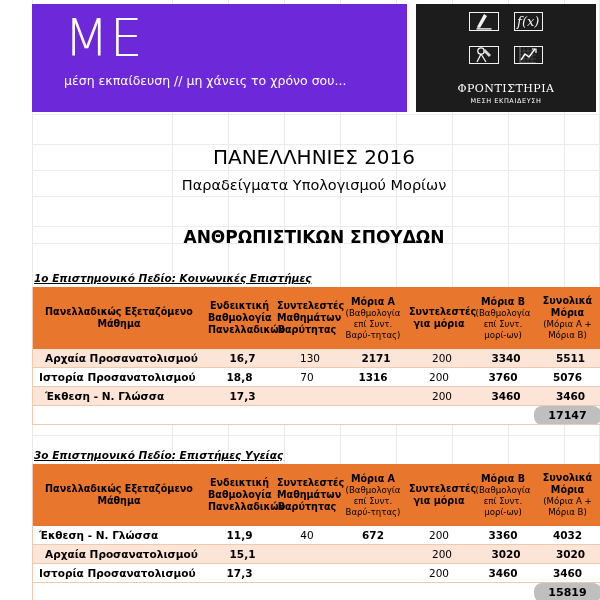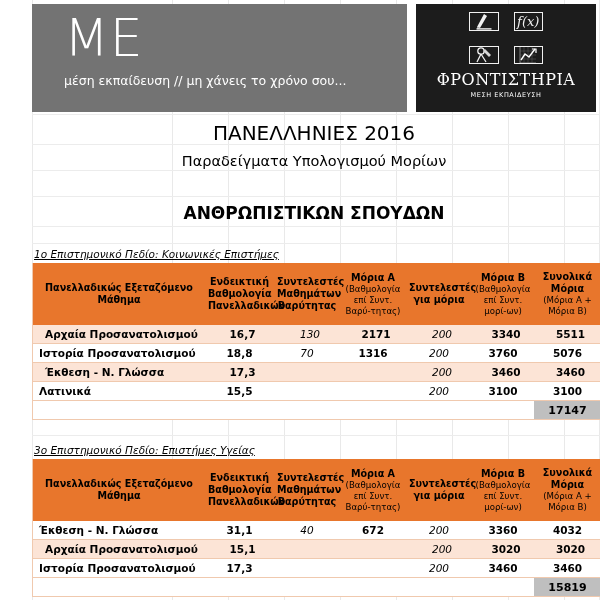--- a/index.html
+++ b/index.html
@@ -45,21 +45,21 @@
   .banner {
     position: relative;
     z-index: 2;
     height: 108px;
     margin: 4px 0 0 32px;
     width: 564px;
     display: flex;
     align-items: stretch;
   }
   .banner-green {
-    background: #737373;
+    background: #6d28d9;
     width: 375px;
     position: relative;
     padding: 6px 0 0 32px;
     box-sizing: border-box;
   }
   .banner-me {
     color: #ffffff;
     font-size: 52px;
     line-height: 56px;
     font-weight: 300;
@@ -115,23 +115,23 @@
   .logo-fx {
     color: #f2f2f2;
     font-family: "DejaVu Serif", "Liberation Serif", serif;
     font-style: italic;
     font-size: 13px;
     line-height: 1;
   }
   .logo-name1 {
     color: #ffffff;
     font-family: "DejaVu Serif", "Liberation Serif", serif;
-    font-size: 16px;
+    font-size: 11px;
     letter-spacing: 0.5px;
-    margin-top: 6px;
+    margin-top: 18px;
     white-space: nowrap;
   }
   .logo-name2 {
     color: #ffffff;
     font-family: "DejaVu Serif", "Liberation Serif", serif;
     font-size: 20px;
     letter-spacing: 0.5px;
     line-height: 21px;
     white-space: nowrap;
   }
@@ -143,20 +143,21 @@
     white-space: nowrap;
   }
 
   
   .titles {
     position: relative;
     z-index: 2;
     margin-left: 32px;
     width: 564px;
     text-align: center;
+    margin-top: 24px;
   }
   .title-main {
     font-size: 20px;
     line-height: 30px;
     padding-top: 6px;
     font-weight: 400;
   }
   .title-sub {
     font-size: 14.5px;
     line-height: 26px;
@@ -172,21 +173,21 @@
 
   
   .section {
     position: relative;
     z-index: 2;
     margin-left: 32px;
     width: 548px;
   }
   .section-label {
     font-size: 10.5px;
-    font-weight: normal;
+    font-weight: bold;
     font-style: italic;
     text-decoration: underline;
     padding: 2px 0 3px 2px;
     white-space: nowrap;
   }
   table.grades {
     border-collapse: collapse;
     width: 548px;
     table-layout: fixed;
   }
@@ -223,31 +224,32 @@
     padding: 2.5px 6px;
     border-bottom: 1px solid #f0c9ae;
     height: 17px;
     box-sizing: border-box;
   }
   table.grades tr.alt td { background: #fce4d6; padding-left: 12px; }
   table.grades tr.plain td { background: #ffffff; }
 
   td.subject { text-align: left; font-weight: bold; }
   td.num-b { text-align: center; font-weight: bold; }
-  td.num-i { text-align: center; font-style: italic; font-weight: normal; }
+  td.num-i { text-align: center; font-weight: normal; }
 
   tr.total-row td {
     background: #ffffff;
     border-bottom: 1px solid #f0c9ae;
   }
   tr.total-row td.total-cell {
     background: #bfbfbf;
     text-align: center;
     font-weight: bold;
     font-size: 11px;
+    border-radius: 8px;
   }
   .table-wrap {
     border-left: 1px solid #f0c9ae;
     border-right: 1px solid #f0c9ae;
     box-sizing: content-box;
   }
   .gap-between { height: 22px; }
 </style>
 </head>
 <body>
@@ -366,29 +368,20 @@
       </tr>
       <tr class="alt">
         <td class="subject">Έκθεση - Ν. Γλώσσα</td>
         <td class="num-b">17,3</td>
         <td class="num-i"></td>
         <td class="num-b"></td>
         <td class="num-i">200</td>
         <td class="num-b">3460</td>
         <td class="num-b">3460</td>
       </tr>
-      <tr class="plain">
-        <td class="subject">Λατινικά</td>
-        <td class="num-b">15,5</td>
-        <td class="num-i"></td>
-        <td class="num-b"></td>
-        <td class="num-i">200</td>
-        <td class="num-b">3100</td>
-        <td class="num-b">3100</td>
-      </tr>
       <tr class="total-row">
         <td></td>
         <td></td>
         <td></td>
         <td></td>
         <td></td>
         <td></td>
         <td class="total-cell">17147</td>
       </tr>
     </tbody>
@@ -418,21 +411,21 @@
         <th><span>Συντελεστές Μαθημάτων Βαρύτητας</span></th>
         <th><span>Μόρια Α</span><span class="sub">(Βαθμολογία επί Συντ. Βαρύ-τητας)</span></th>
         <th><span>Συντελεστές για μόρια</span></th>
         <th><span>Μόρια Β</span><span class="sub">(Βαθμολογία επί Συντ. μορί-ων)</span></th>
         <th><span>Συνολικά Μόρια</span><span class="sub">(Μόρια Α + Μόρια Β)</span></th>
       </tr>
     </thead>
     <tbody>
       <tr class="plain">
         <td class="subject">Έκθεση - Ν. Γλώσσα</td>
-        <td class="num-b">31,1</td>
+        <td class="num-b">11,9</td>
         <td class="num-i">40</td>
         <td class="num-b">672</td>
         <td class="num-i">200</td>
         <td class="num-b">3360</td>
         <td class="num-b">4032</td>
       </tr>
       <tr class="alt">
         <td class="subject">Αρχαία Προσανατολισμού</td>
         <td class="num-b">15,1</td>
         <td class="num-i"></td>

